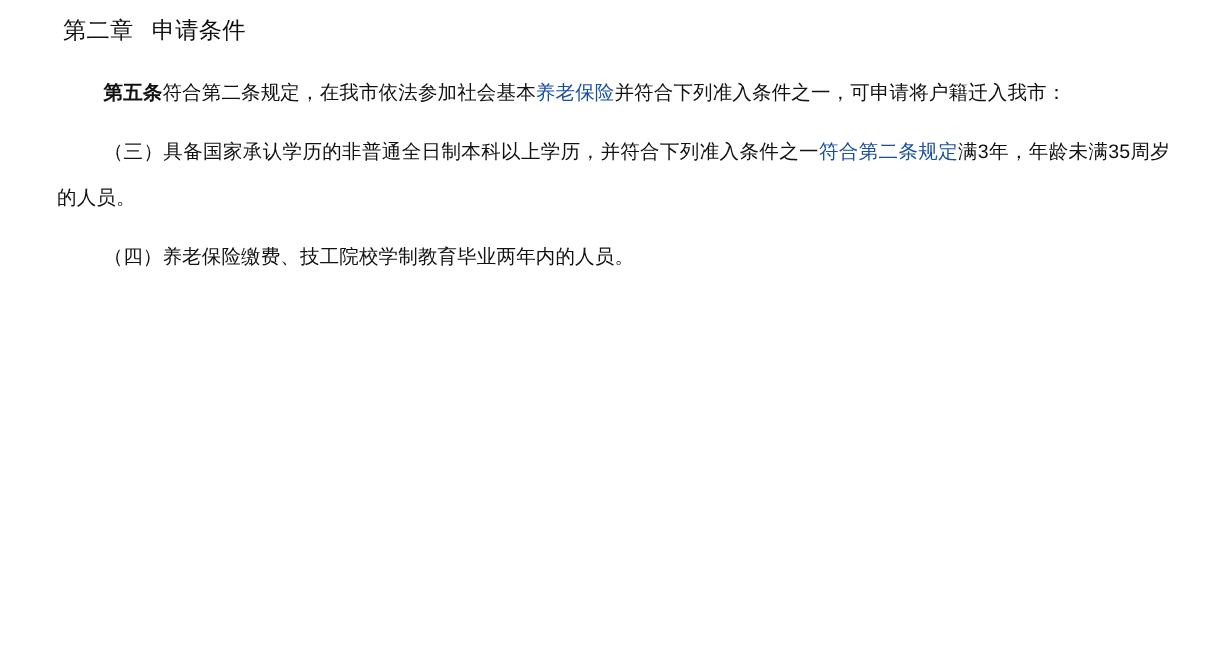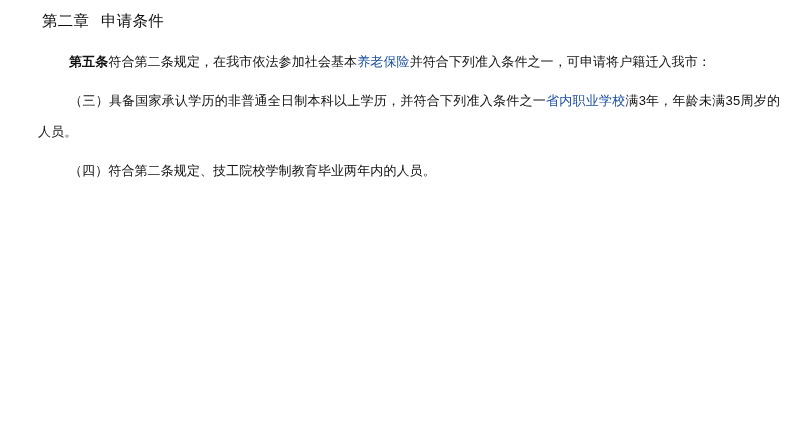--- a/index.html
+++ b/index.html
@@ -64,20 +64,20 @@
     <span class="chap-label">第二章</span><span>申请条件</span>
   </div>
 
   <p class="para">
     <span class="indent"></span><span class="bold-lead">第五条</span><span>符合第二条规定，在我市依法参加社会基本</span><a class="link" href="#">养老保险</a><span>并符合下列准入条件之一，可申请将户籍迁入我市：</span>
   </p>
 
 
 
   <p class="para">
-    <span class="indent"></span><span>（三）具备国家承认学历的非普通全日制本科以上学历，并符合下列准入条件之一</span><a class="link" href="#">省内职业学校</a><span>满3年，年龄未满35周岁的人员。</span>
+    <span class="indent"></span><span>（三）具备国家承认学历的非普通全日制本科以上学历，并符合下列准入条件之一</span><a class="link" href="#">符合第二条规定</a><span>满3年，年龄未满35周岁的人员。</span>
   </p>
 
   <p class="para">
-    <span class="indent"></span><span>（四）符合第二条规定、技工院校学制教育毕业两年内的人员。</span>
+    <span class="indent"></span><span>（四）养老保险缴费、技工院校学制教育毕业两年内的人员。</span>
   </p>
 
 </div>
 
 </body></html>

